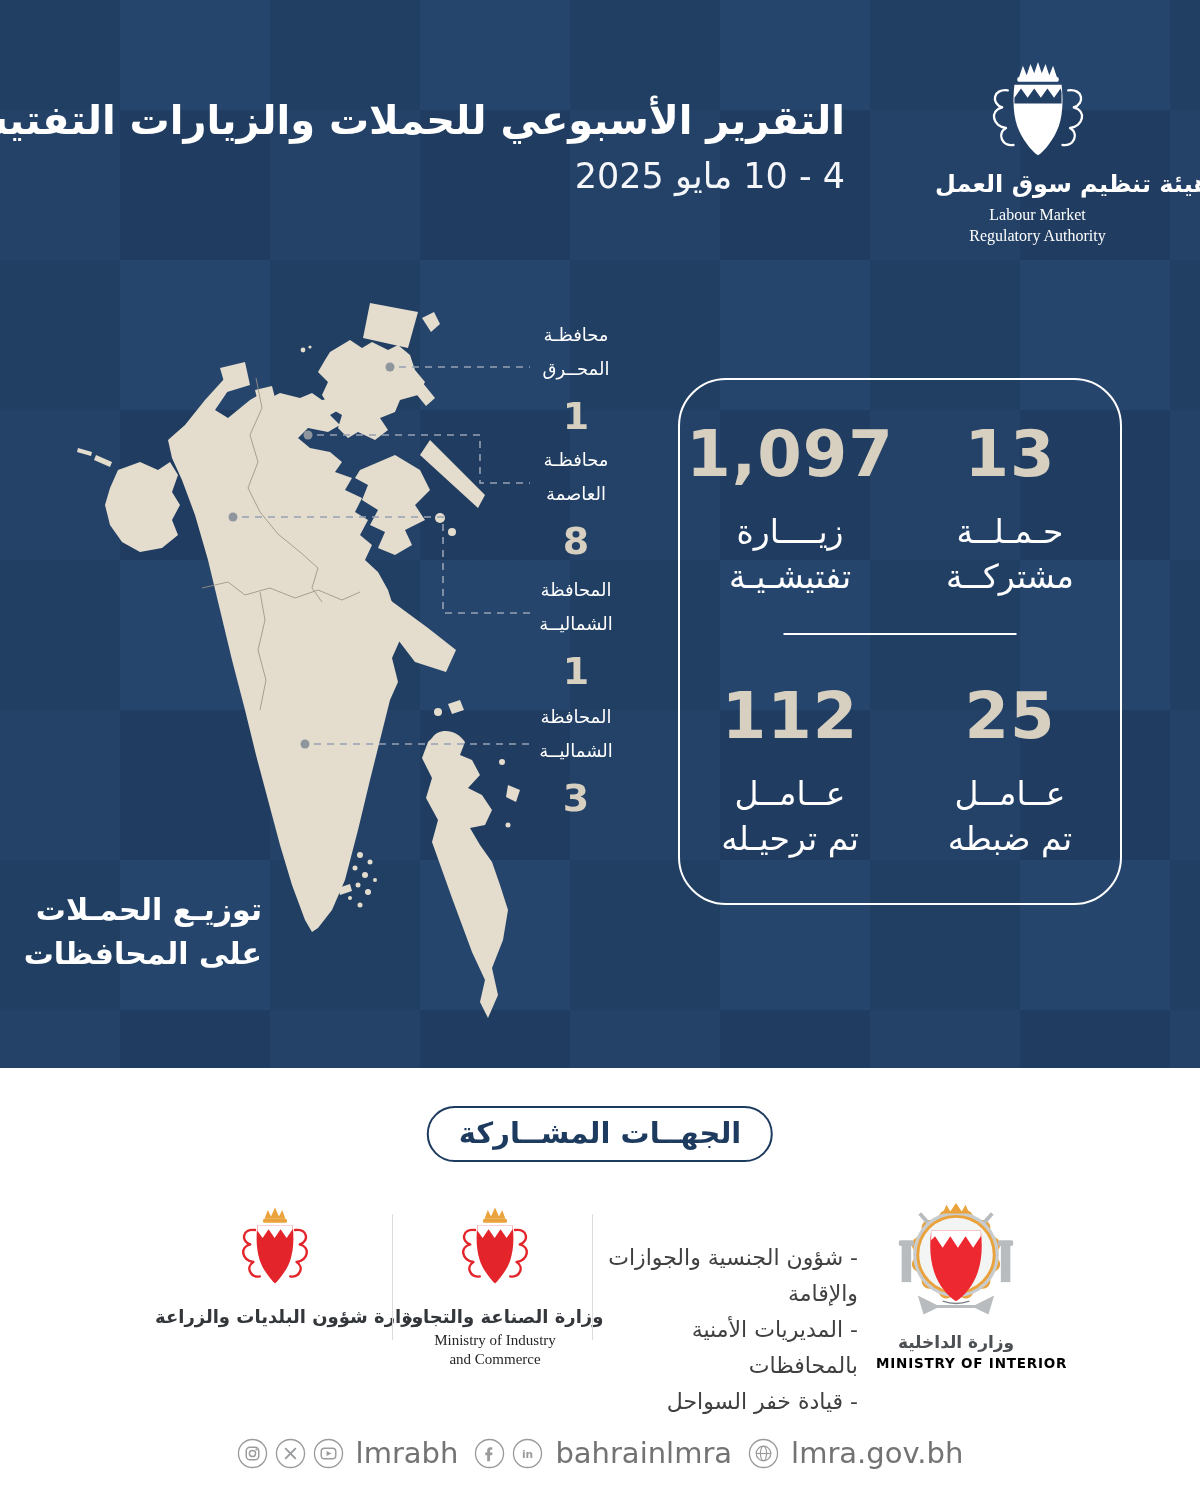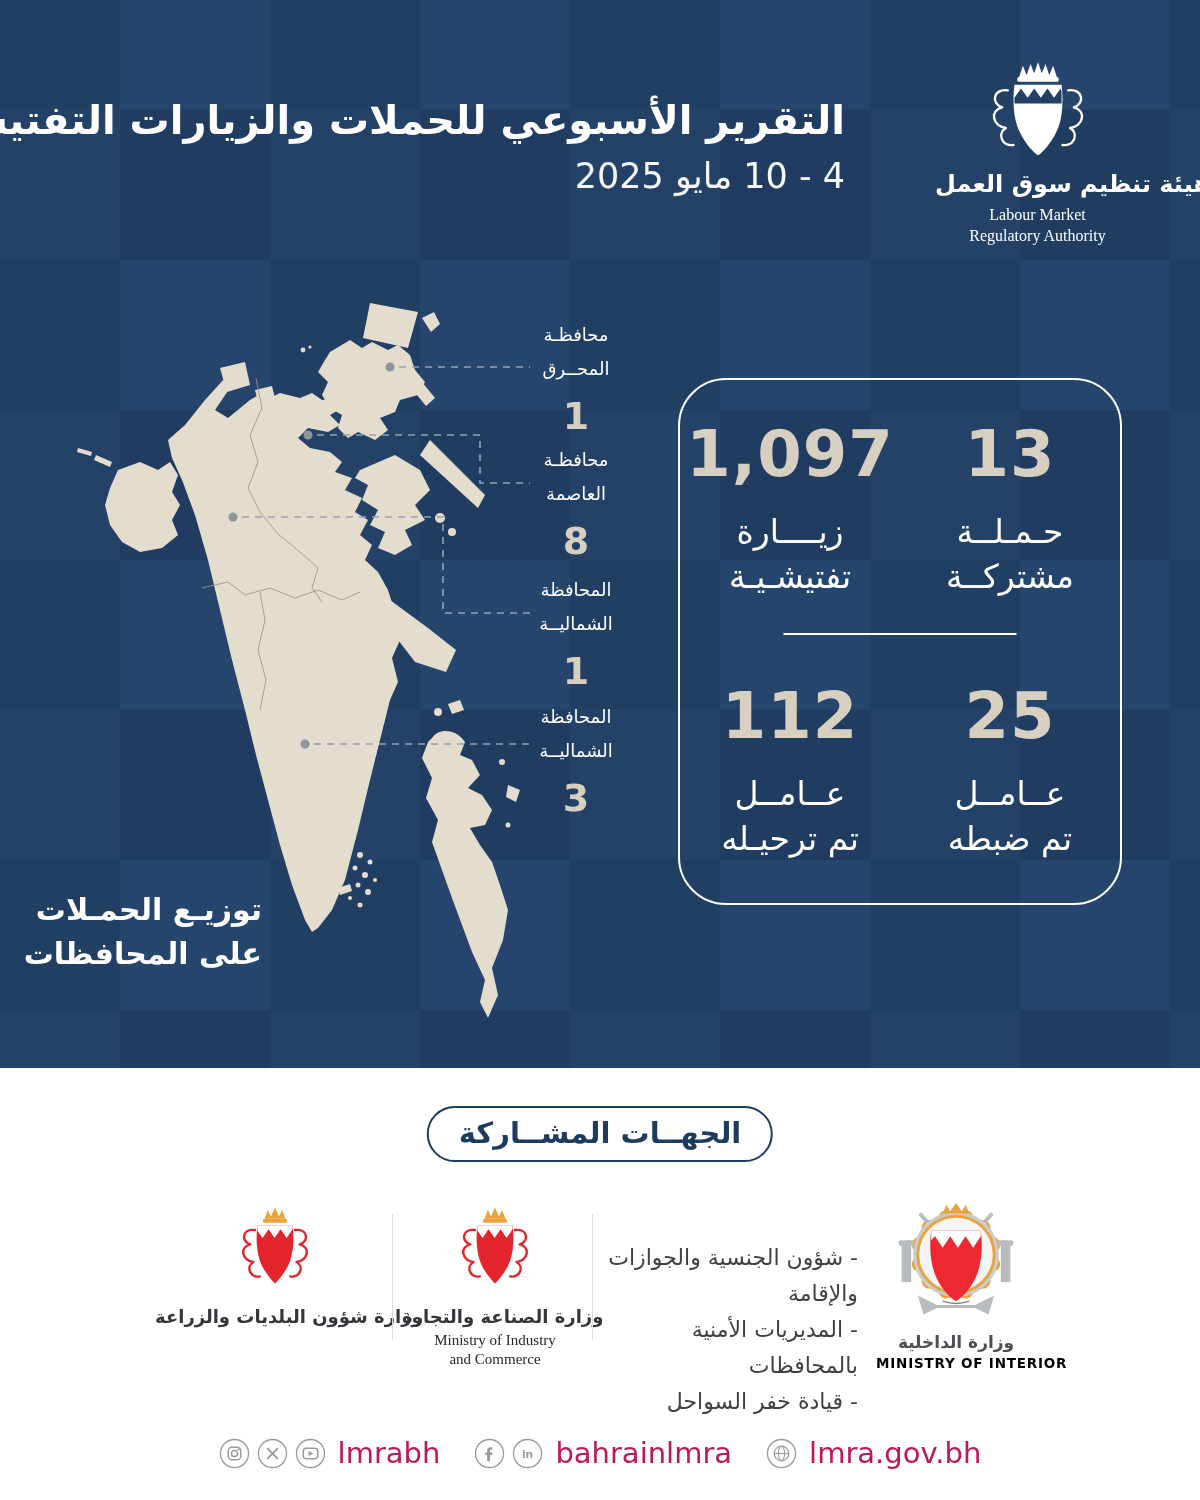--- a/index.html
+++ b/index.html
@@ -76,21 +76,21 @@
   .sep-2 { left:592px; }
 
   .moi-bullets { position:absolute; left:606px; top:172px; width:252px; direction:rtl; text-align:right;
                  color:#404040; font-size:22px; line-height:36px; }
   .moi-logo { position:absolute; left:876px; top:134px; width:160px; text-align:center; }
   .moi-logo .m-ar { font-size:17px; font-weight:bold; color:#4c4f53; margin-top:2px; white-space:nowrap; }
   .moi-logo .m-en { font-size:13.5px; font-weight:bold; letter-spacing:0.8px; color:#000000; margin-top:3px; white-space:nowrap; }
 
   
   .footer { position:absolute; left:0; top:368px; width:100%; display:flex; justify-content:center;
-            align-items:center; gap:34px; color:#be185d; font-size:29px; }
+            align-items:center; gap:16px; color:#737373; font-size:29px; }
   .footer .grp { display:flex; align-items:center; gap:12px; }
   .footer .icons { display:flex; align-items:center; gap:7px; }
   .footer svg { display:block; }
 </style>
 </head>
 <body>
 
 <div class="canvas">
 
   <section class="navy">

